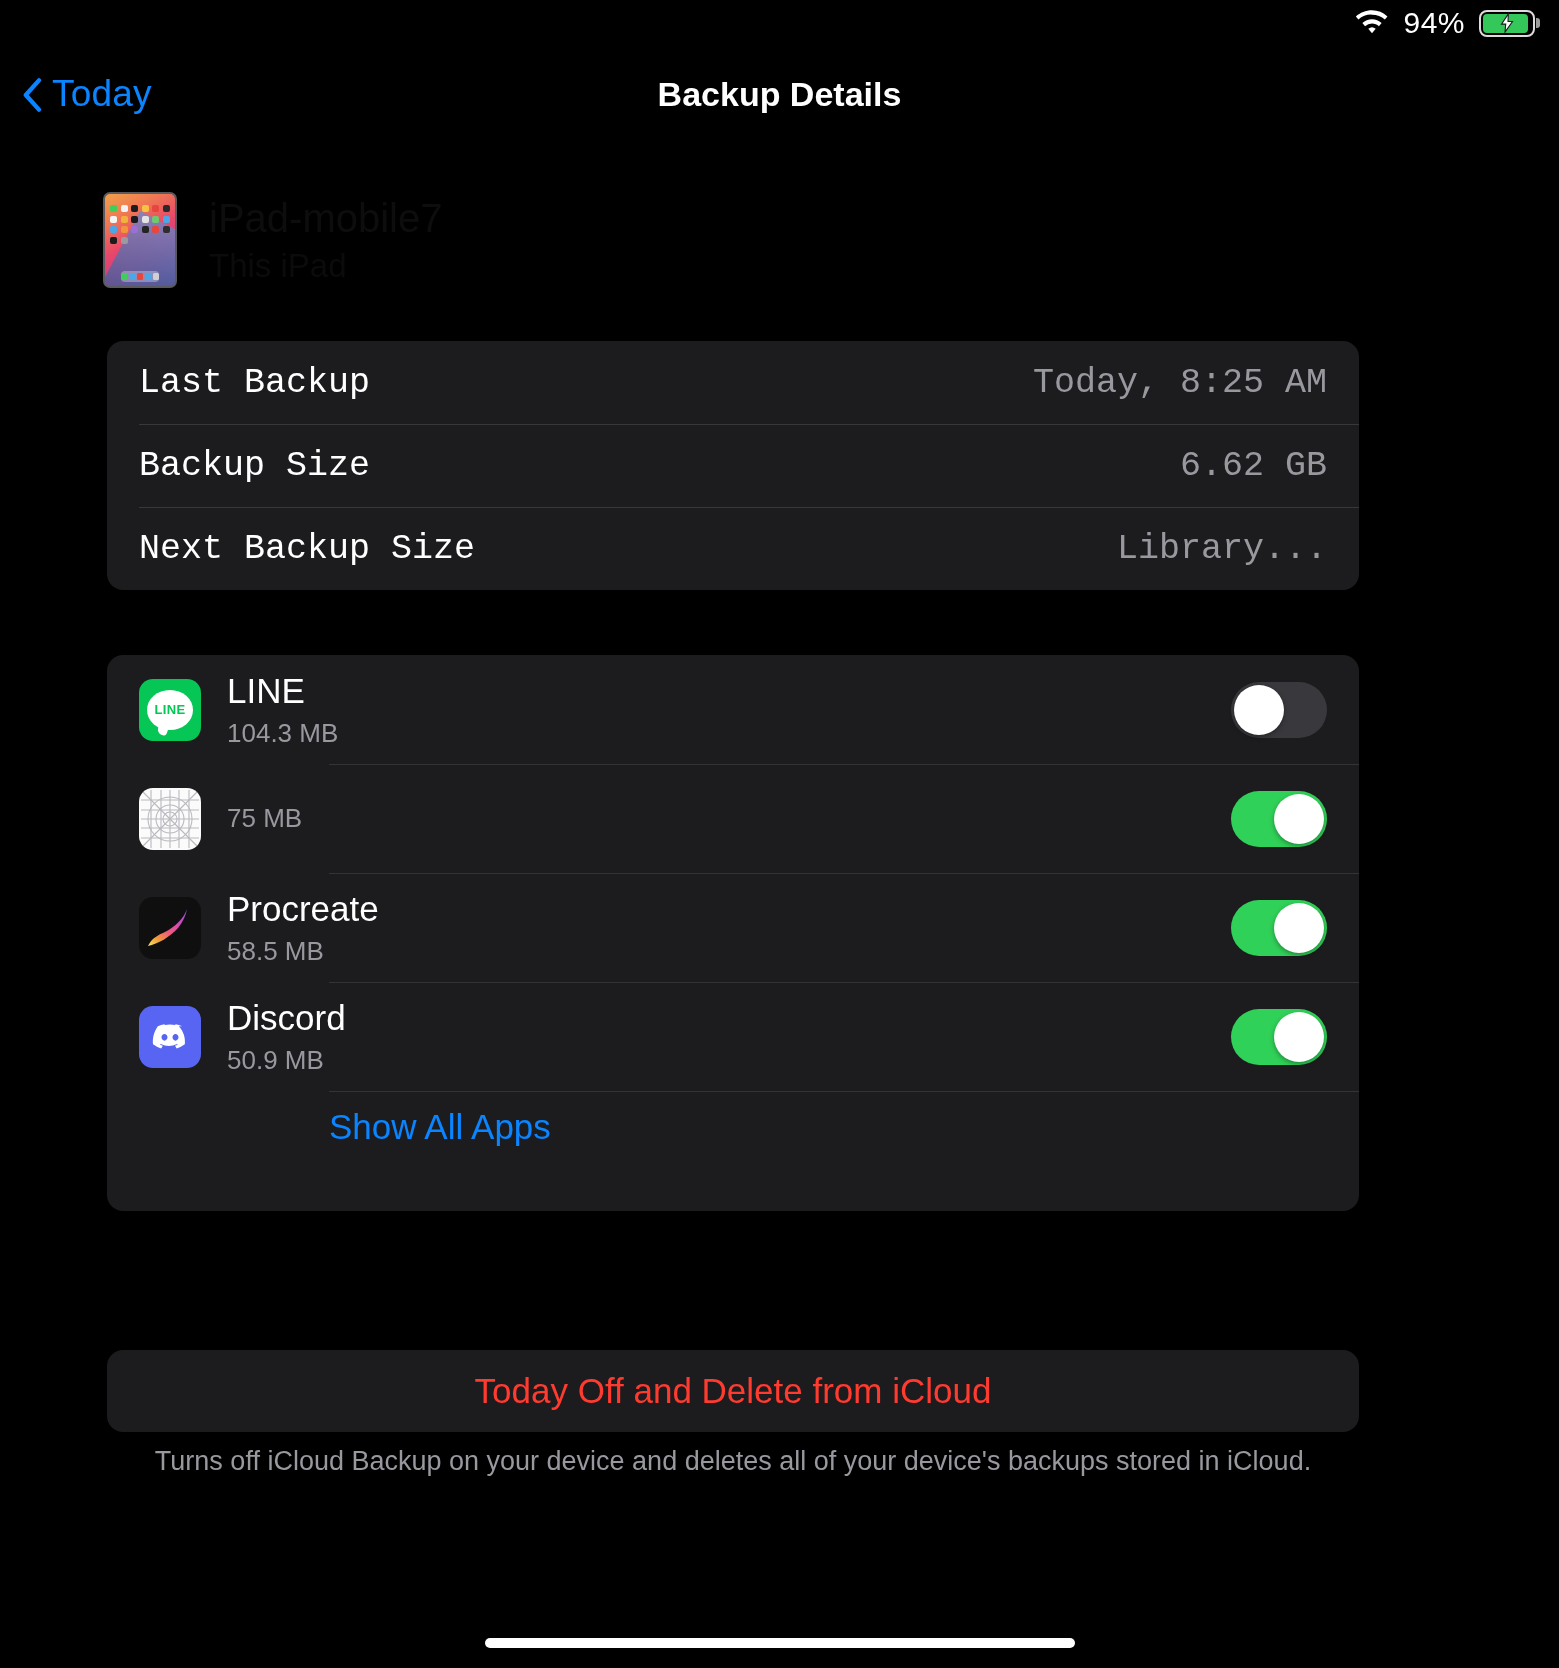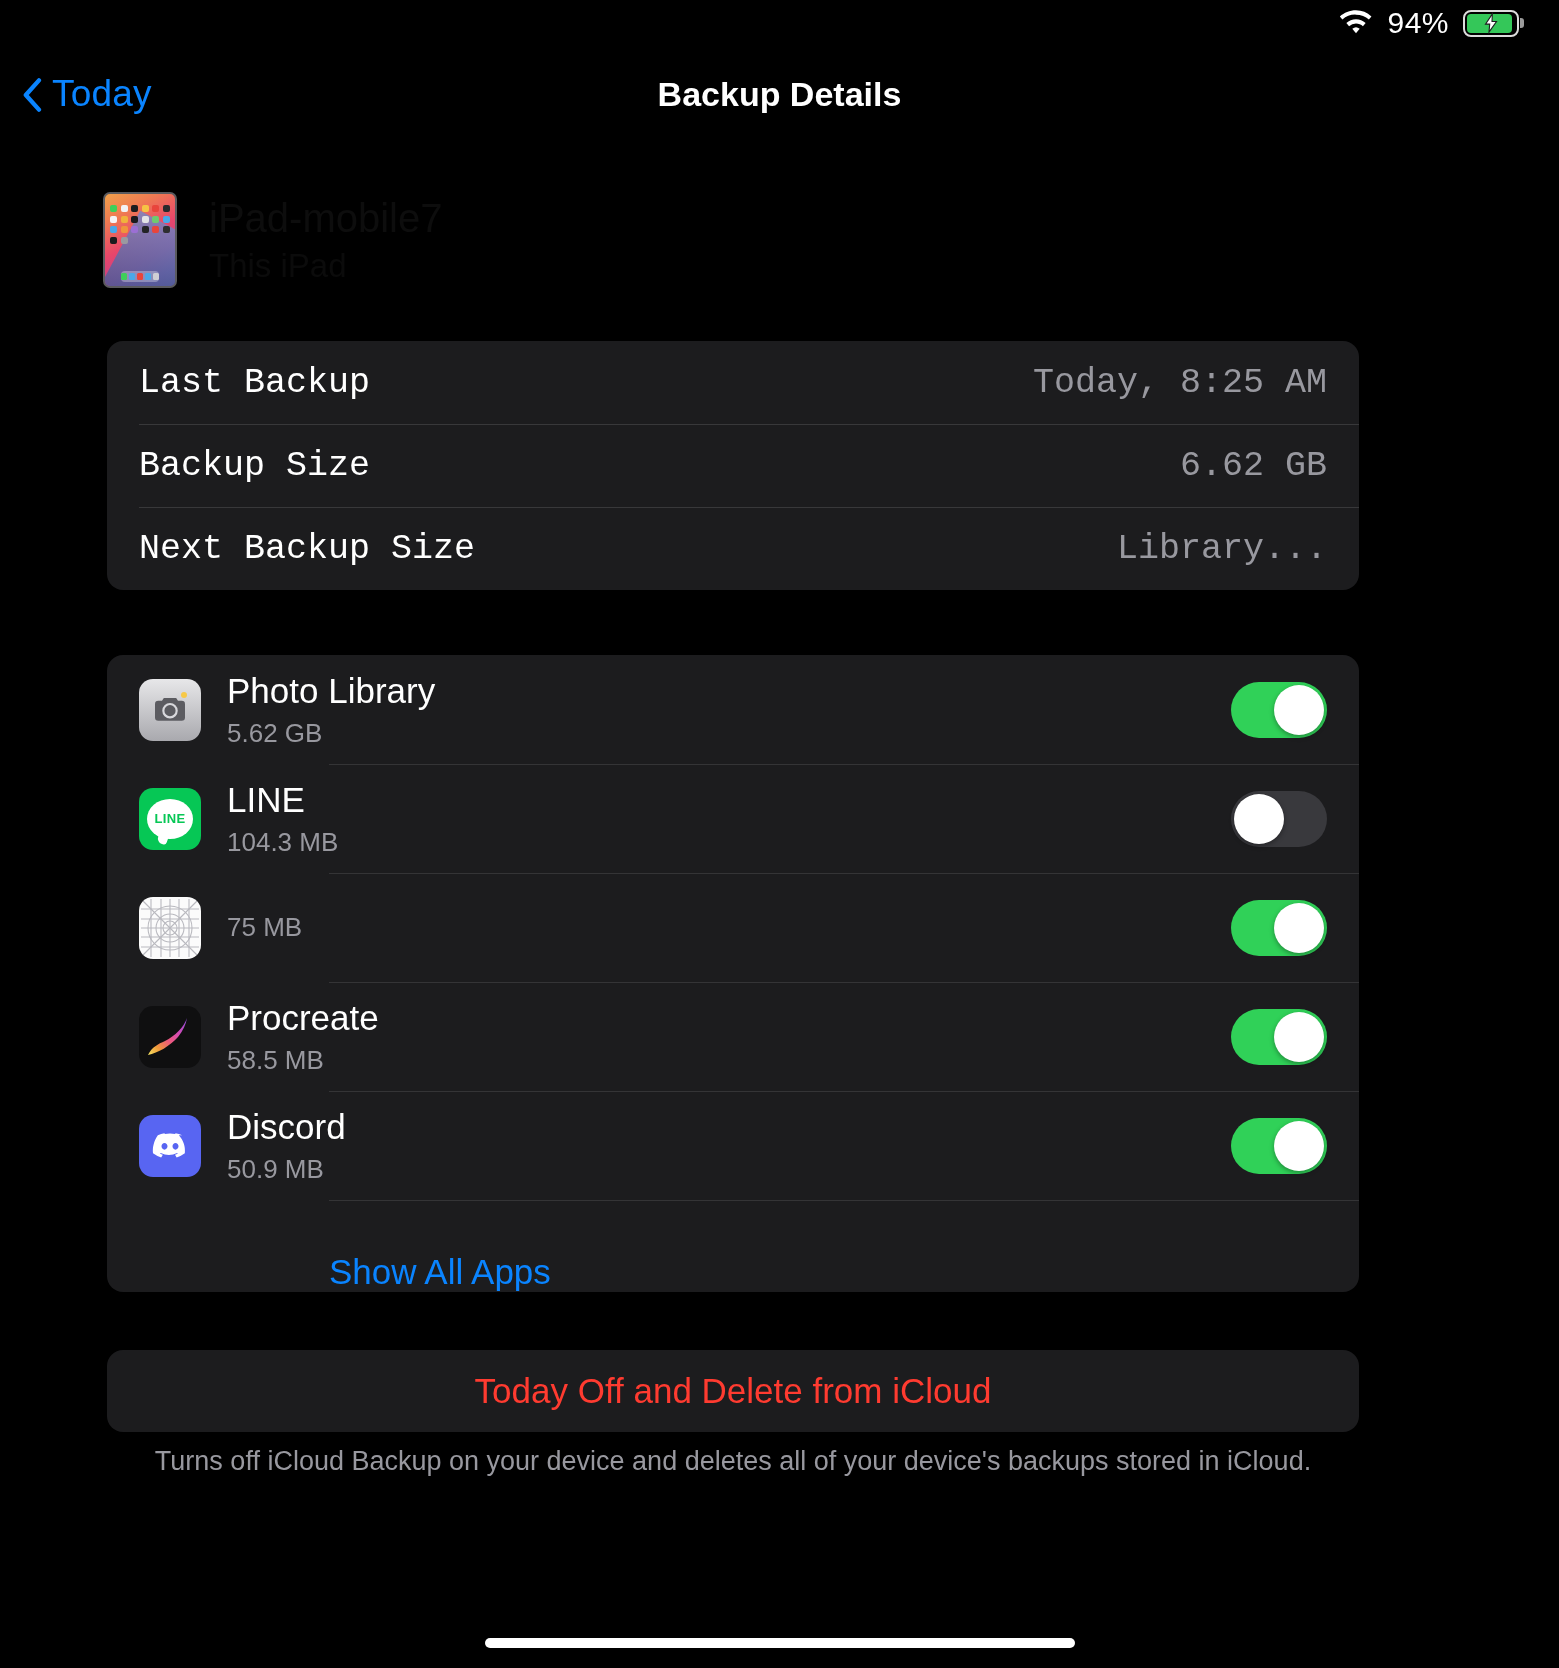--- a/index.html
+++ b/index.html
@@ -8,21 +8,21 @@
     background: #000;
     font-family: "Liberation Sans", sans-serif;
     overflow: hidden;
   }
   .screen { position: relative; width: 1559px; height: 1668px; background: #000; }
 
   
   .statusbar {
     position: absolute; top: 0; left: 0; right: 0; height: 46px;
     display: flex; align-items: center; justify-content: flex-end;
-    padding-right: 40px; gap: 14px;
+    padding-right: 24px; gap: 14px;
   }
   .sb-wifi { width: 34px; height: 26px; position: relative; }
   .sb-pct { color: #fff; font-size: 30px; letter-spacing: .5px; }
   .battery {
     width: 56px; height: 27px; border: 2.5px solid #dcdcdc; border-radius: 8px;
     position: relative; display: flex; align-items: center; padding: 2px;
   }
   .battery::after {
     content: ""; position: absolute; right: -7px; top: 50%; transform: translateY(-50%);
     width: 4px; height: 10px; background: #9b9b9b; border-radius: 0 3px 3px 0;
@@ -128,21 +128,21 @@
   .toggle { width: 96px; height: 56px; border-radius: 28px; position: relative; flex: none; cursor: pointer; }
   .toggle.on  { background: #30d158; }
   .toggle.off { background: #39393d; }
   .knob {
     position: absolute; top: 3px; width: 50px; height: 50px; border-radius: 50%;
     background: #fff; box-shadow: 0 2px 5px rgba(0,0,0,.35);
   }
   .toggle.on .knob  { right: 3px; }
   .toggle.off .knob { left: 3px; }
 
-  .showall { position: relative; padding: 16px 32px 0 32px; height: 92px; display: flex; align-items: flex-end; }
+  .showall { position: relative; padding: 16px 32px 0 32px; height: 120px; display: flex; align-items: flex-start; }
   .showall span { color: #0a84ff; font-size: 35px; margin-left: 190px; }
 
   
   #danger-card { top: 1350px; }
   .danger-btn {
     height: 82px; display: flex; align-items: center; justify-content: center;
     color: #ff3b30; font-size: 35px; cursor: pointer;
   }
   .footnote {
     position: absolute; top: 1443px; left: 107px; width: 1252px; text-align: center;
@@ -237,36 +237,20 @@
       <span class="row-value">6.62 GB</span>
     </div>
     <div class="row">
       <span class="row-label">Next Backup Size</span>
       <span class="row-value">Library...</span>
     </div>
   </div>
 
   <div class="card" id="apps-card">
 
-    <div class="app-row">
-      <span class="app-icon ic-photos">
-        <span class="dotc"></span>
-        <svg viewBox="0 0 24 24" width="40" height="40">
-          <path d="M3 8.5a2 2 0 0 1 2-2h2.2l1.1-1.7h7.4L16.8 6.5H19a2 2 0 0 1 2 2v8a2 2 0 0 1-2 2H5a2 2 0 0 1-2-2z" fill="#5c5c61"></path>
-          <circle cx="12" cy="12.4" r="4" fill="#5c5c61" stroke="#d8d8dc" stroke-width="1.3"></circle>
-        </svg>
-      </span>
-      <span class="app-text">
-        <span class="app-name">Photo Library</span>
-        <span class="app-size">5.62 GB</span>
-      </span>
-      <span class="toggle on">
-          <span class="knob"></span>
-        </span>
-    </div>
 
     <div class="app-row">
       <span class="app-icon ic-line">
         <span class="bub">
             <span>LINE</span>
           </span>
       </span>
       <span class="app-text">
         <span class="app-name">LINE</span>
         <span class="app-size">104.3 MB</span>

